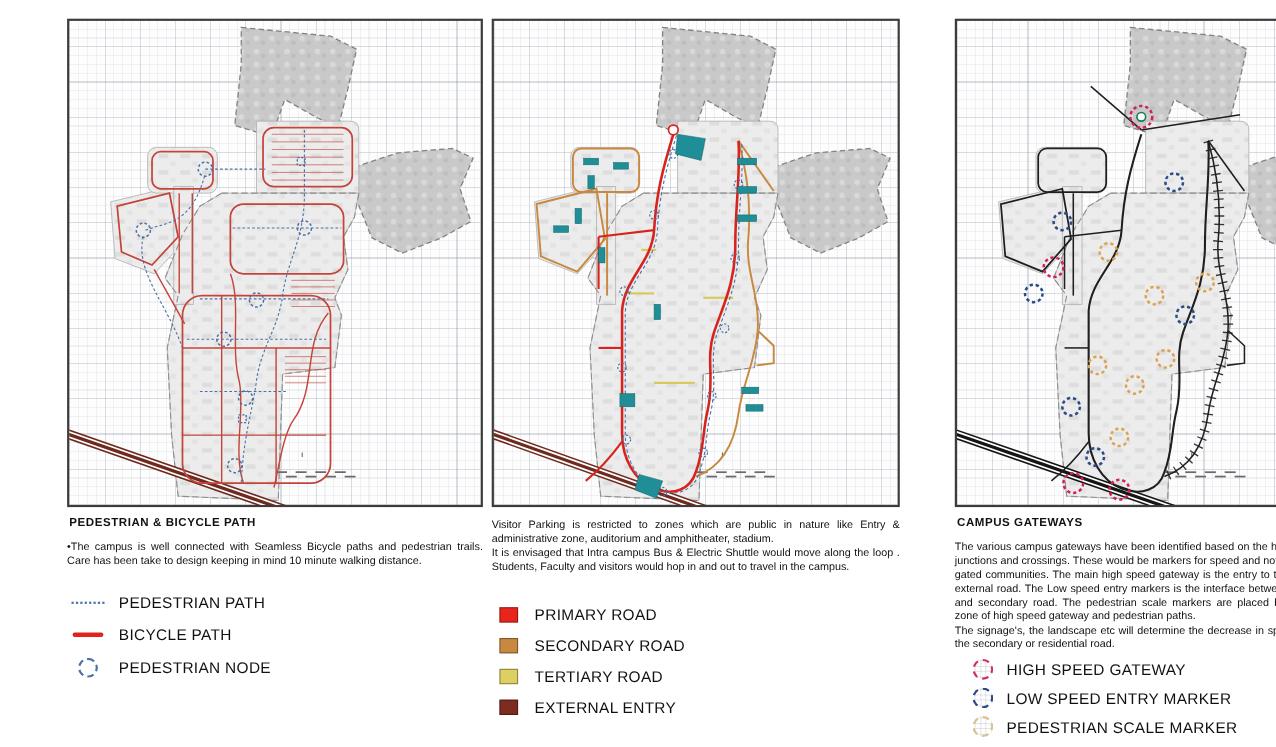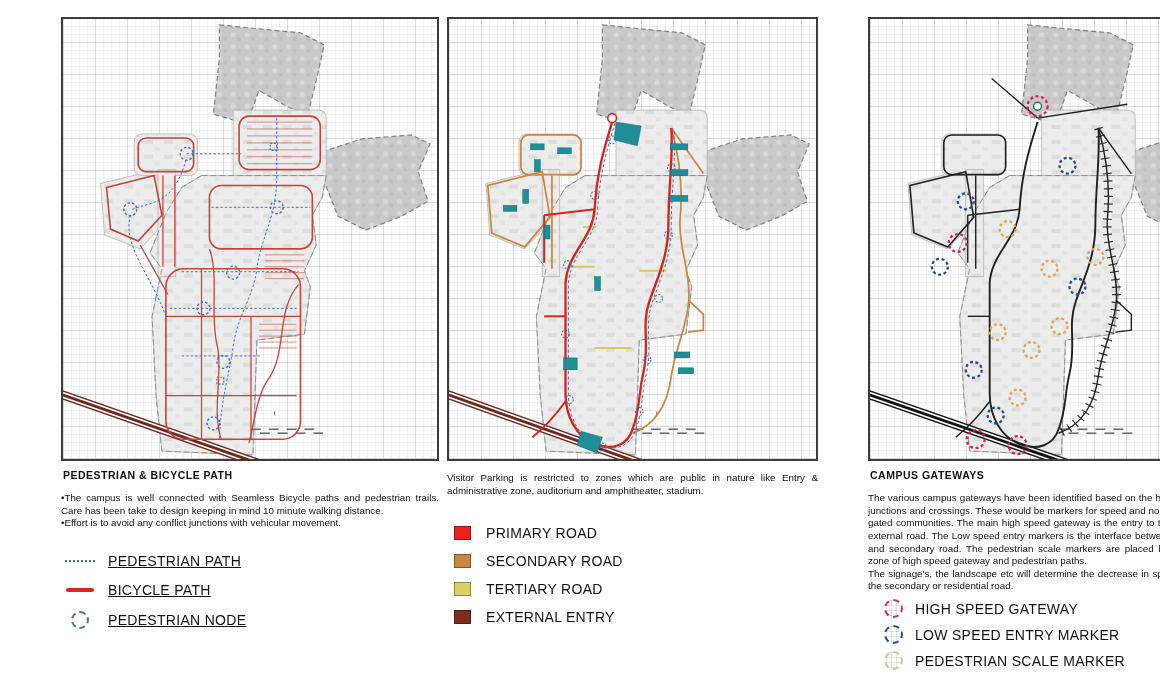--- a/index.html
+++ b/index.html
@@ -18,21 +18,21 @@
       repeating-linear-gradient(0deg, rgba(105,115,135,.17) 0, rgba(105,115,135,.17) 1px, transparent 1px, transparent 32px),
       repeating-linear-gradient(90deg, rgba(105,115,135,.17) 0, rgba(105,115,135,.17) 1px, transparent 1px, transparent 32px);
   }
   svg.map{position:absolute;left:0;top:0;width:100%;height:100%;}
   .panel-title{margin:8px 0 0 2px;font-size:10.5px;letter-spacing:.5px;white-space:nowrap;}
   .panel-text{margin-top:11px;font-size:9.8px;line-height:1.29;text-align:justify;}
   .panel-text p{margin:0;}
   .legend{margin-left:2px;}
   .legend-row{display:flex;align-items:center;gap:11px;}
   #p1 .legend{margin-top:23px;}
-  #p1 .legend-row{margin-bottom:13px;text-decoration:underline;}
+  #p1 .legend-row{margin-bottom:13px;}
   #p2 .legend{margin-top:28px;display:flex;}
   #p2 .legend-col1{width:164px;}
   #p2 .legend-col2{flex:1;}
   #p2 .legend-row{margin-bottom:12px;}
   #p3 .legend{margin-top:6px;margin-left:14px;}
   #p3 .legend-row{margin-bottom:7px;}
   .legend-label{font-size:14px;letter-spacing:.3px;white-space:nowrap;}
   .symwrap{width:34px;display:flex;justify-content:center;align-items:center;flex:0 0 34px;}
   #p2 .symwrap{width:26px;flex:0 0 26px;}
   #p3 .symwrap{width:22px;flex:0 0 22px;}
@@ -141,21 +141,20 @@
           <circle cx="142" cy="292" r="6.5" fill="none" stroke="#4a6fa5" stroke-width="1.4" stroke-dasharray="2.5 2"></circle>
           <circle cx="162" cy="346" r="6.5" fill="none" stroke="#4a6fa5" stroke-width="1.4" stroke-dasharray="2.5 2"></circle>
           <circle cx="152" cy="408" r="6.5" fill="none" stroke="#4a6fa5" stroke-width="1.4" stroke-dasharray="2.5 2"></circle>
           <rect x="209.5" y="125.5" width="7" height="7" fill="none" stroke="#4a6fa5" stroke-width="1.2" stroke-dasharray="2 1.5"></rect>
           <rect x="155.5" y="361.5" width="7" height="7" fill="none" stroke="#4a6fa5" stroke-width="1.2" stroke-dasharray="2 1.5"></rect>
         </svg>
     </div>
     <h2 class="panel-title">PEDESTRIAN &amp; BICYCLE PATH</h2>
     <div class="panel-text">
       <p>•The  campus is well connected with Seamless Bicycle paths and pedestrian trails. Care has been take to design keeping in mind 10 minute walking distance.</p>
-      <p>•Effort is to avoid any conflict junctions with vehicular movement.</p>
     </div>
     <div class="legend">
       <div class="legend-row">
         <span class="symwrap">
             <span class="sym-dash-line" style="border-top-color: rgb(74, 111, 165);"></span>
           </span>
         <span class="legend-label">PEDESTRIAN PATH</span>
       </div>
       <div class="legend-row">
         <span class="symwrap">
@@ -251,20 +250,21 @@
           <rect x="98" y="208" width="6" height="14" fill="#1f8e96" stroke="#14666d" stroke-width="0.5"></rect>
           <rect x="150" y="260" width="6" height="14" fill="#1f8e96" stroke="#14666d" stroke-width="0.5"></rect>
           <rect x="232" y="336" width="16" height="6" fill="#1f8e96" stroke="#14666d" stroke-width="0.5"></rect>
           <rect x="236" y="352" width="16" height="6" fill="#1f8e96" stroke="#14666d" stroke-width="0.5"></rect>
           <rect x="118" y="342" width="14" height="12" fill="#1f8e96" stroke="#14666d" stroke-width="0.5"></rect>
           <path d="M136,416 L158,422 L152,438 L132,430 Z" fill="#1f8e96" stroke="#14666d" stroke-width="0.5"></path>
         </svg>
     </div>
     <div class="panel-text">
       <p>Visitor Parking is restricted to zones which are public in nature like Entry &amp; administrative zone, auditorium and amphitheater, stadium.</p>
+      <p>It is envisaged that Intra campus Bus &amp; Electric Shuttle would move along the loop . Students, Faculty and visitors would hop in and out to travel in the campus.</p>
     </div>
     <div class="legend">
       <div class="legend-col1">
         <div class="legend-row">
           <span class="symwrap">
               <span class="sym-square" style="background: rgb(232, 37, 29);"></span>
             </span>
           <span class="legend-label">PRIMARY ROAD</span>
         </div>
         <div class="legend-row">

